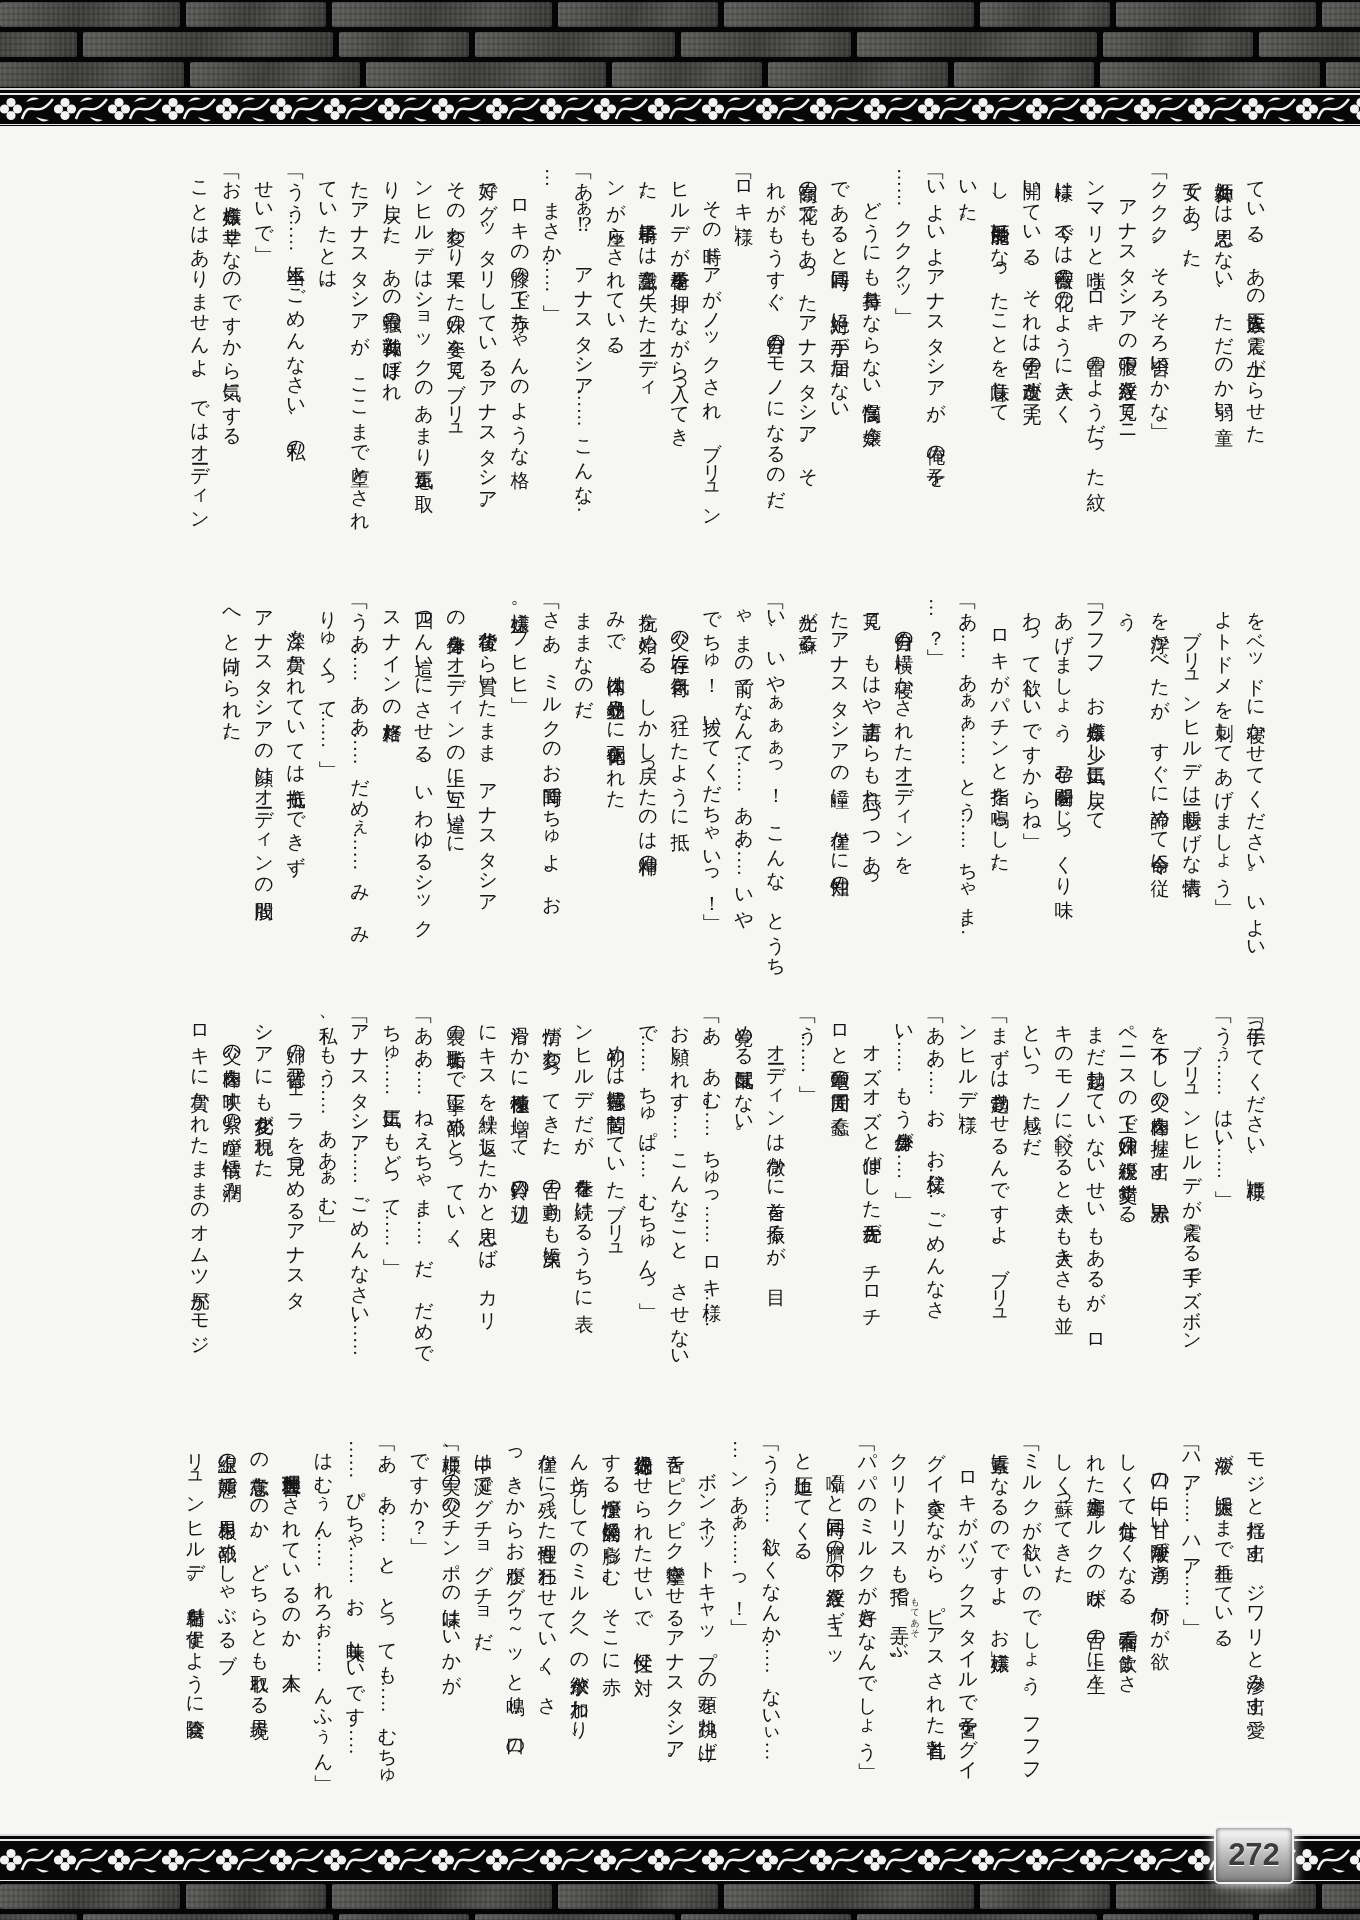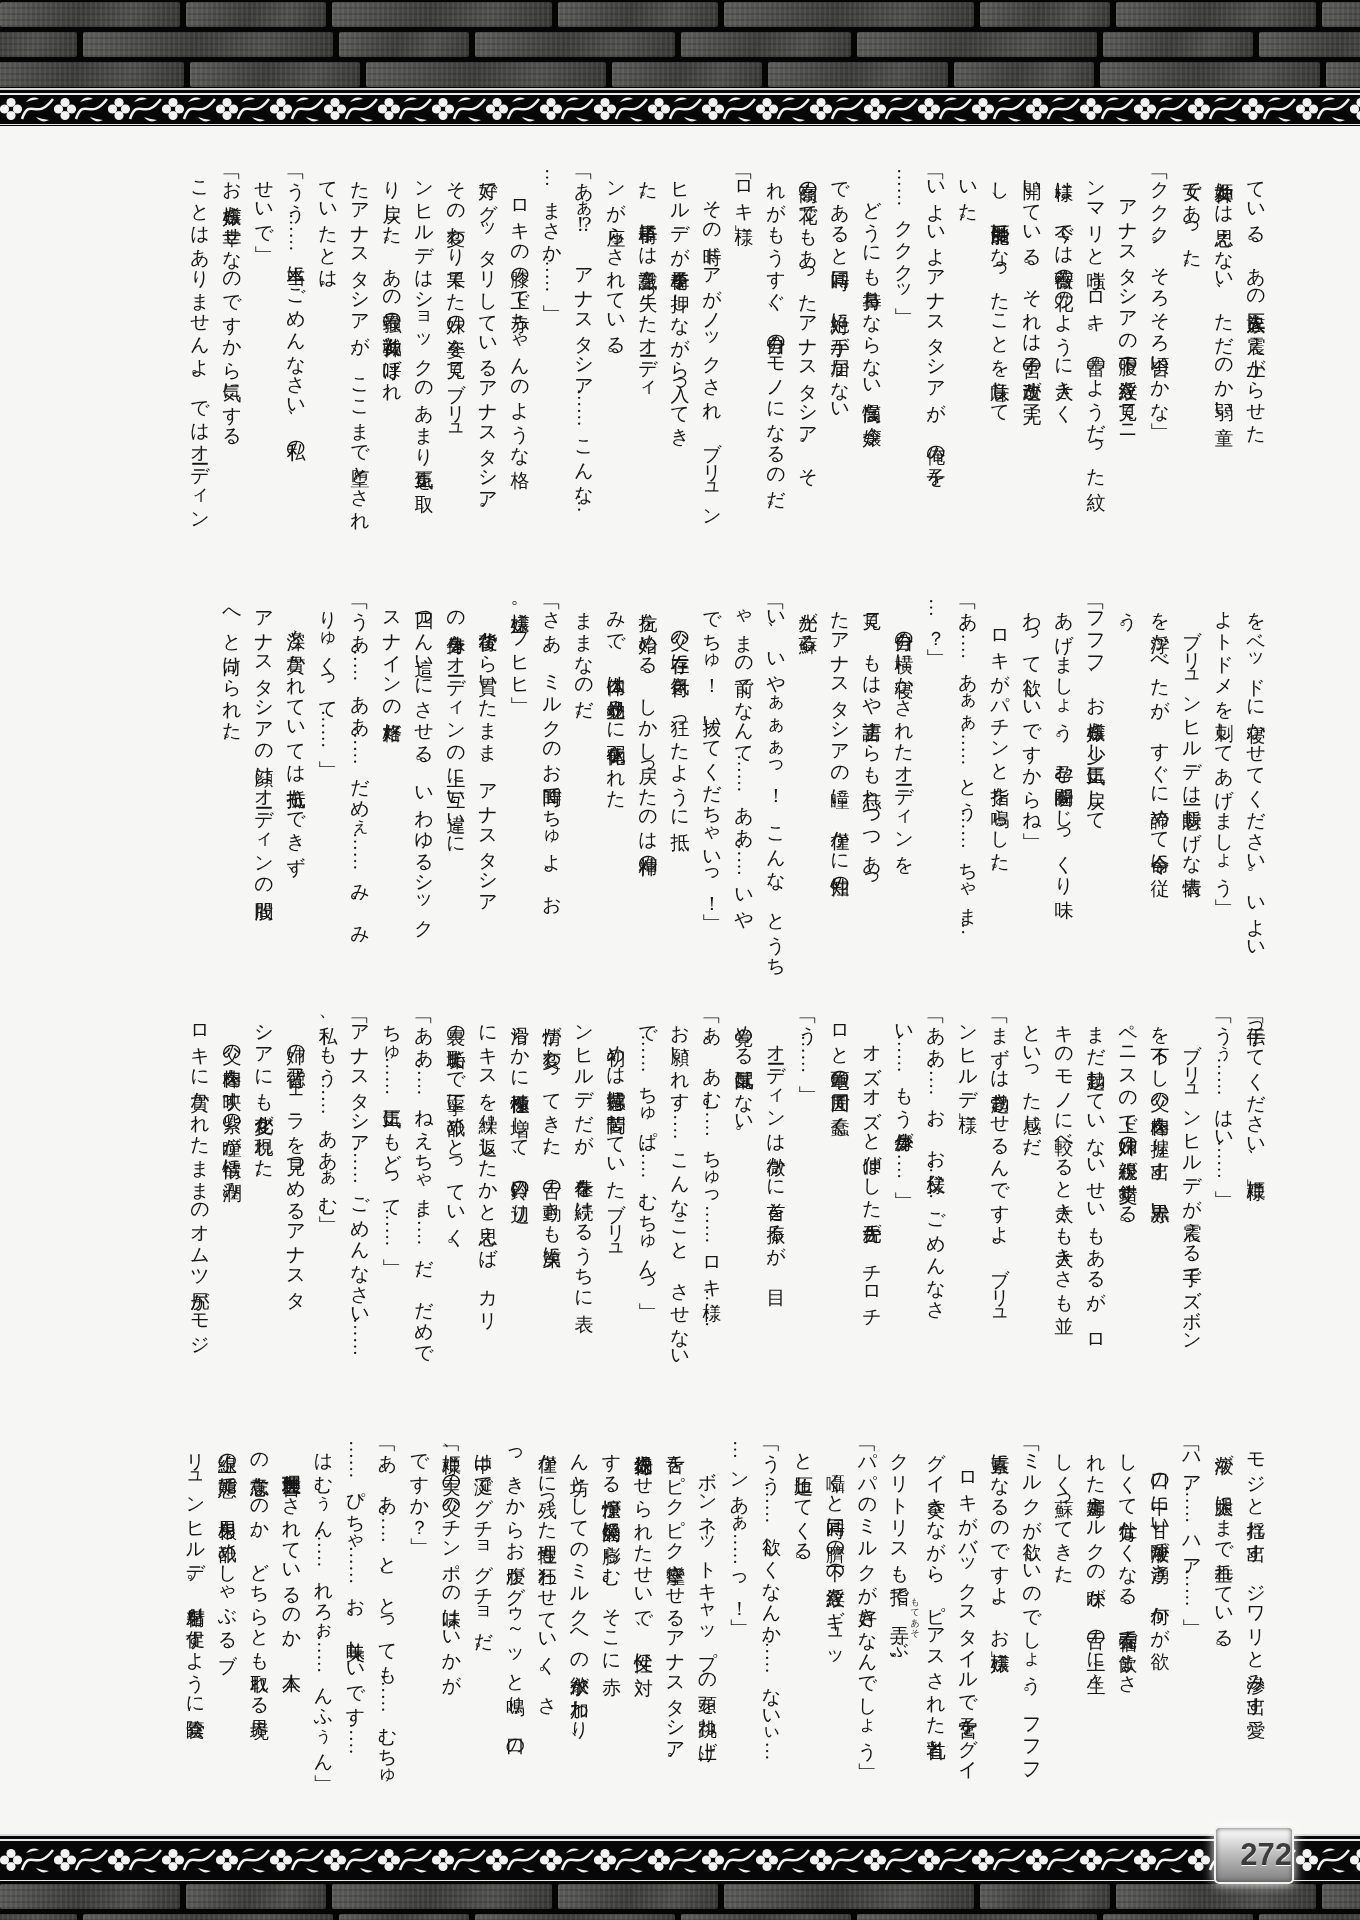--- a/index.html
+++ b/index.html
@@ -24,21 +24,21 @@
   .band-bottom{top:1834px;height:48px;}
   .motif{flex:0 0 auto;}
   
   .content{position:absolute;top:126px;left:0;width:1360px;height:1708px;background:#f6f6f4;}
   .trow{position:absolute;left:166px;right:88px;writing-mode:vertical-rl;text-orientation:mixed;
         font-size:19px;line-height:32px;letter-spacing:.5px;color:#151515;}
   .col{margin:0;}
   ruby rt{font-size:9px;letter-spacing:0;color:#333;}
   
   .page-badge{position:absolute;left:1214px;top:1826px;width:76px;height:54px;z-index:5;
-    display:flex;align-items:center;justify-content:flex-end;border-radius:5px;
+    display:flex;align-items:center;justify-content:center;border-radius:5px;
     background:linear-gradient(180deg,#ffffff,#c2c2c2 45%,#808080);
     border:2px solid #f2f2f2;box-shadow:0 0 12px rgba(255,255,255,.95), inset 0 0 5px #4a4a4a;}
   .page-badge span{font-family:"Liberation Sans","DejaVu Sans",sans-serif;
     font-size:31px;font-weight:bold;color:#3c3c3c;text-shadow:0 1px 0 #fff;}
 </style>
 </head>
 <body>
 
 <div class="page">
   <div class="wall wall-top">

